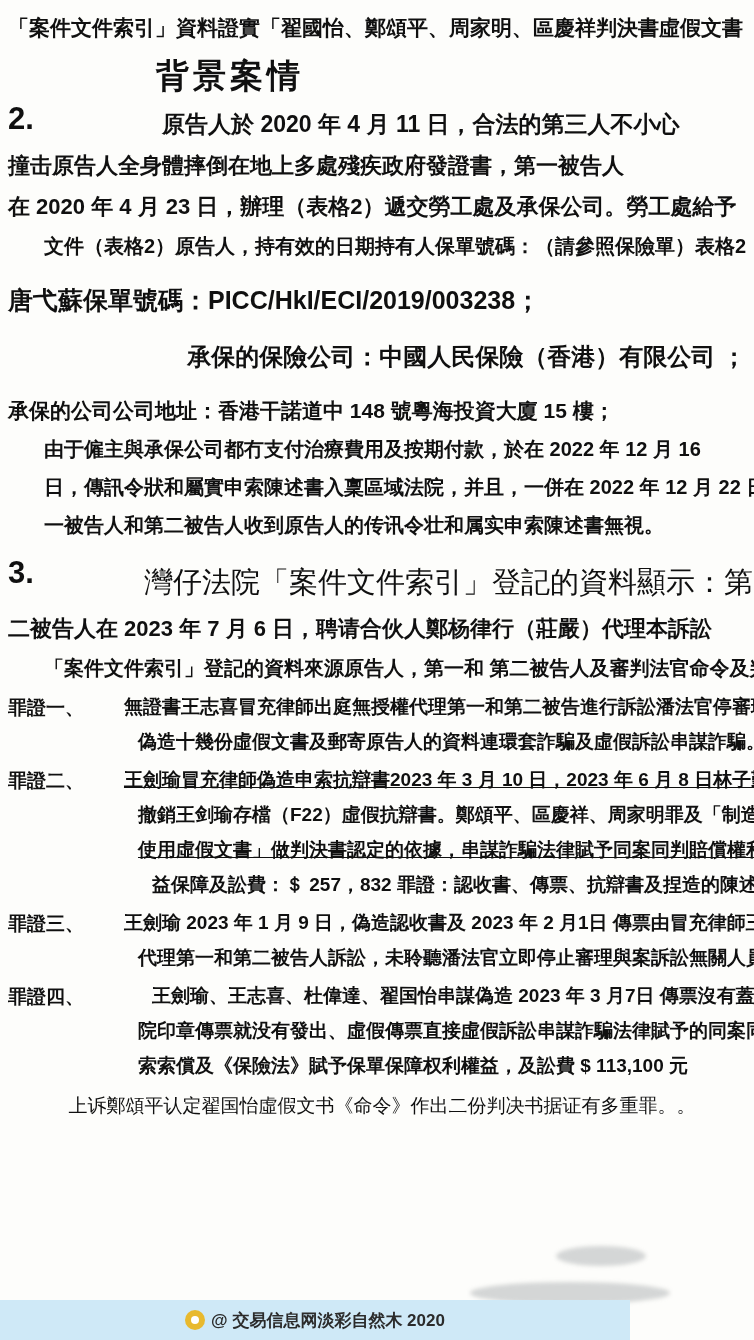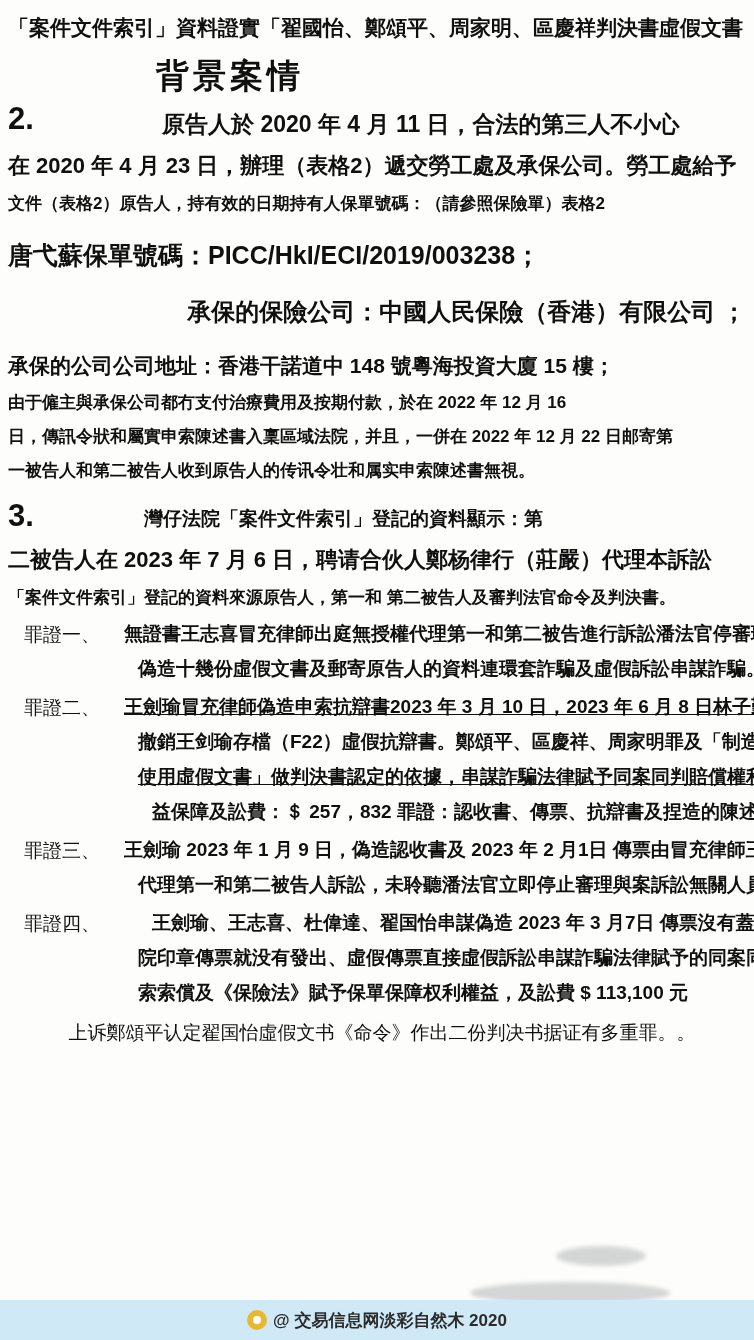--- a/index.html
+++ b/index.html
@@ -59,21 +59,22 @@
     padding-left: 110px;
     white-space: nowrap;
   }
   .body-line {
     font-size: 22px;
     font-weight: 700;
     margin-top: 11px;
     white-space: nowrap;
   }
   .body-line.sm {
-    font-size: 17px;
+    font-size: 20px;
+    margin-left: 36px;
   }
   .center-line {
     text-align: center;
     font-size: 19px;
     font-weight: 700;
     margin-top: 10px;
   }
   .center-line.indent {
     padding-left: 40px;
   }
@@ -95,37 +96,36 @@
     align-items: flex-start;
     margin-top: 16px;
   }
   .sec3-num {
     font-size: 31px;
     font-weight: 700;
     width: 44px;
     flex: 0 0 44px;
   }
   .sec3-text {
-    font-size: 19px;
-    font-weight: 700;
+    font-size: 29px;
+    font-weight: 400;
     padding-top: 8px;
     padding-left: 92px;
     white-space: nowrap;
   }
   .ev-block {
     display: flex;
     margin-top: 12px;
   }
   .ev-label {
     flex: 0 0 92px;
     font-size: 19px;
-    font-weight: 400;
+    font-weight: 700;
     white-space: nowrap;
     padding-top: 1px;
-    text-align: right;
   }
   .ev-body {
     flex: 1 1 auto;
     font-size: 19px;
     font-weight: 700;
   }
   .ev-body .l {
     white-space: nowrap;
     margin-bottom: 9px;
   }
@@ -140,21 +140,21 @@
     font-weight: 400;
     margin-top: 14px;
     padding-left: 10px;
     white-space: nowrap;
     position: relative;
   }
   .footer-bar {
     position: absolute;
     left: 0;
     bottom: 0;
-    width: 754px;
+    width: 630px;
     height: 40px;
     background: #cfe9f7;
     display: flex;
     align-items: center;
     justify-content: center;
     gap: 6px;
     font-size: 17px;
     font-weight: 700;
     color: #2b2b2b;
     overflow: hidden;
@@ -193,20 +193,21 @@
 
   <div class="line top-line">「案件文件索引」資料證實「翟國怡、鄭頌平、周家明、區慶祥判決書虛假文書</div>
 
   <div class="heading-bg">背景案情</div>
 
   <div class="num-row">
     <div class="num">2.</div>
     <div class="num-text">原告人於 2020 年 4 月 11 日，合法的第三人不小心</div>
   </div>
 
+  <div class="body-line">撞击原告人全身體摔倒在地上多處殘疾政府發證書，第一被告人</div>
   <div class="body-line">在 2020 年 4 月 23 日，辦理（表格2）遞交勞工處及承保公司。勞工處給予</div>
   <div class="body-line sm">文件（表格2）原告人，持有效的日期持有人保單號碼：（請參照保險單）表格2</div>
 
 
   <div class="policy-line">唐弋蘇保單號碼：PICC/HkI/ECI/2019/003238；</div>
   <div class="policy-line two">承保的保險公司：中國人民保險（香港）有限公司  ；</div>
   <div class="policy-line three">承保的公司公司地址：香港干諾道中 148 號粵海投資大廈 15 樓；</div>
 
   <div class="body-line sm">由于僱主與承保公司都冇支付治療費用及按期付款，於在 2022 年 12 月 16</div>
   <div class="body-line sm">日，傳訊令狀和屬實申索陳述書入稟區域法院，并且，一併在 2022 年 12 月 22 日邮寄第</div>

